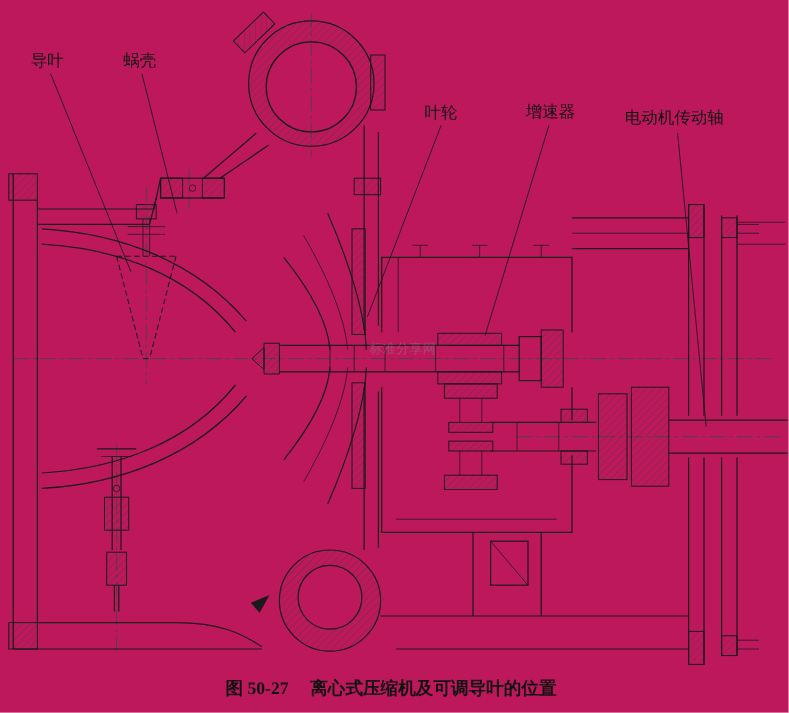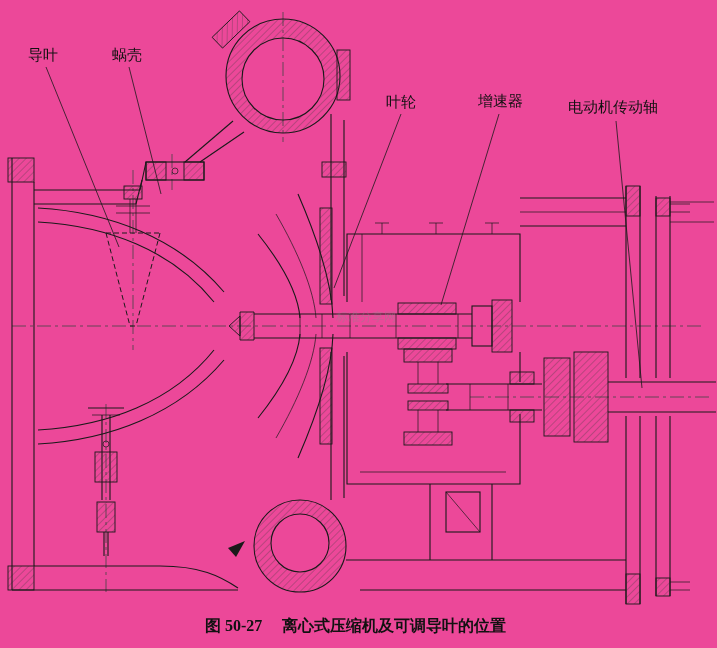--- a/index.html
+++ b/index.html
@@ -1,17 +1,17 @@
 <!DOCTYPE html>
 <html><head>
 <meta charset="utf-8">
 <style>
   html,body{margin:0;padding:0;background:#ffffff;}
   body{width:717px;height:648px;position:relative;font-family:"Liberation Sans",sans-serif;}
-  .figure-wrap{width:717px;height:648px;position:relative;background:#ec4899;}
+  .figure-wrap{width:717px;height:648px;position:relative;background:#be185d;}
   svg{display:block;}
   .st{stroke:#1a1a1a;stroke-width:1.1;fill:none;stroke-linecap:butt;stroke-linejoin:miter;}
   .tn{stroke:#1a1a1a;stroke-width:.7;fill:none;}
   .cl{stroke:#444;stroke-width:.8;fill:none;stroke-dasharray:14 4 3 4;}
   .dsh{stroke:#1a1a1a;stroke-width:1;fill:none;stroke-dasharray:5 3;}
   .h{stroke:#1a1a1a;stroke-width:.9;}
   .sol{fill:#1a1a1a;stroke:none;}
   .ld{stroke:#1a1a1a;stroke-width:.8;fill:none;}
   text.lbl{font:15px "Liberation Sans",sans-serif;fill:#111;}
   text.cap{font:700 16px "Liberation Serif",serif;fill:#111;}

